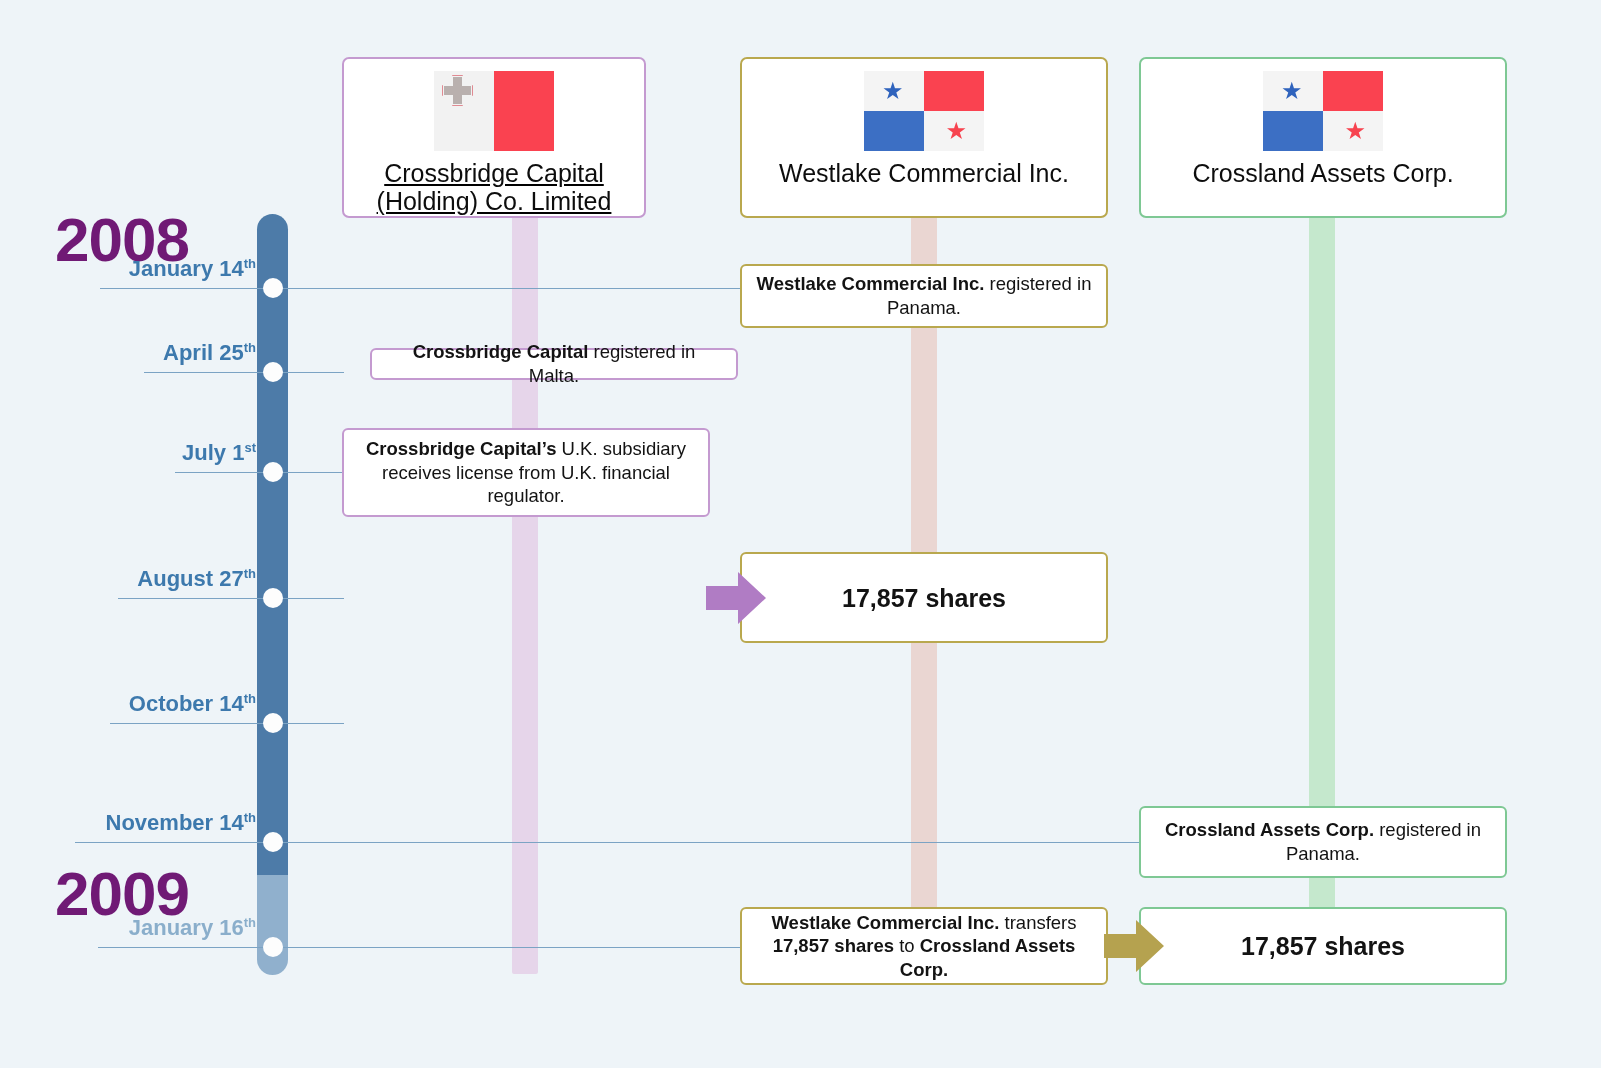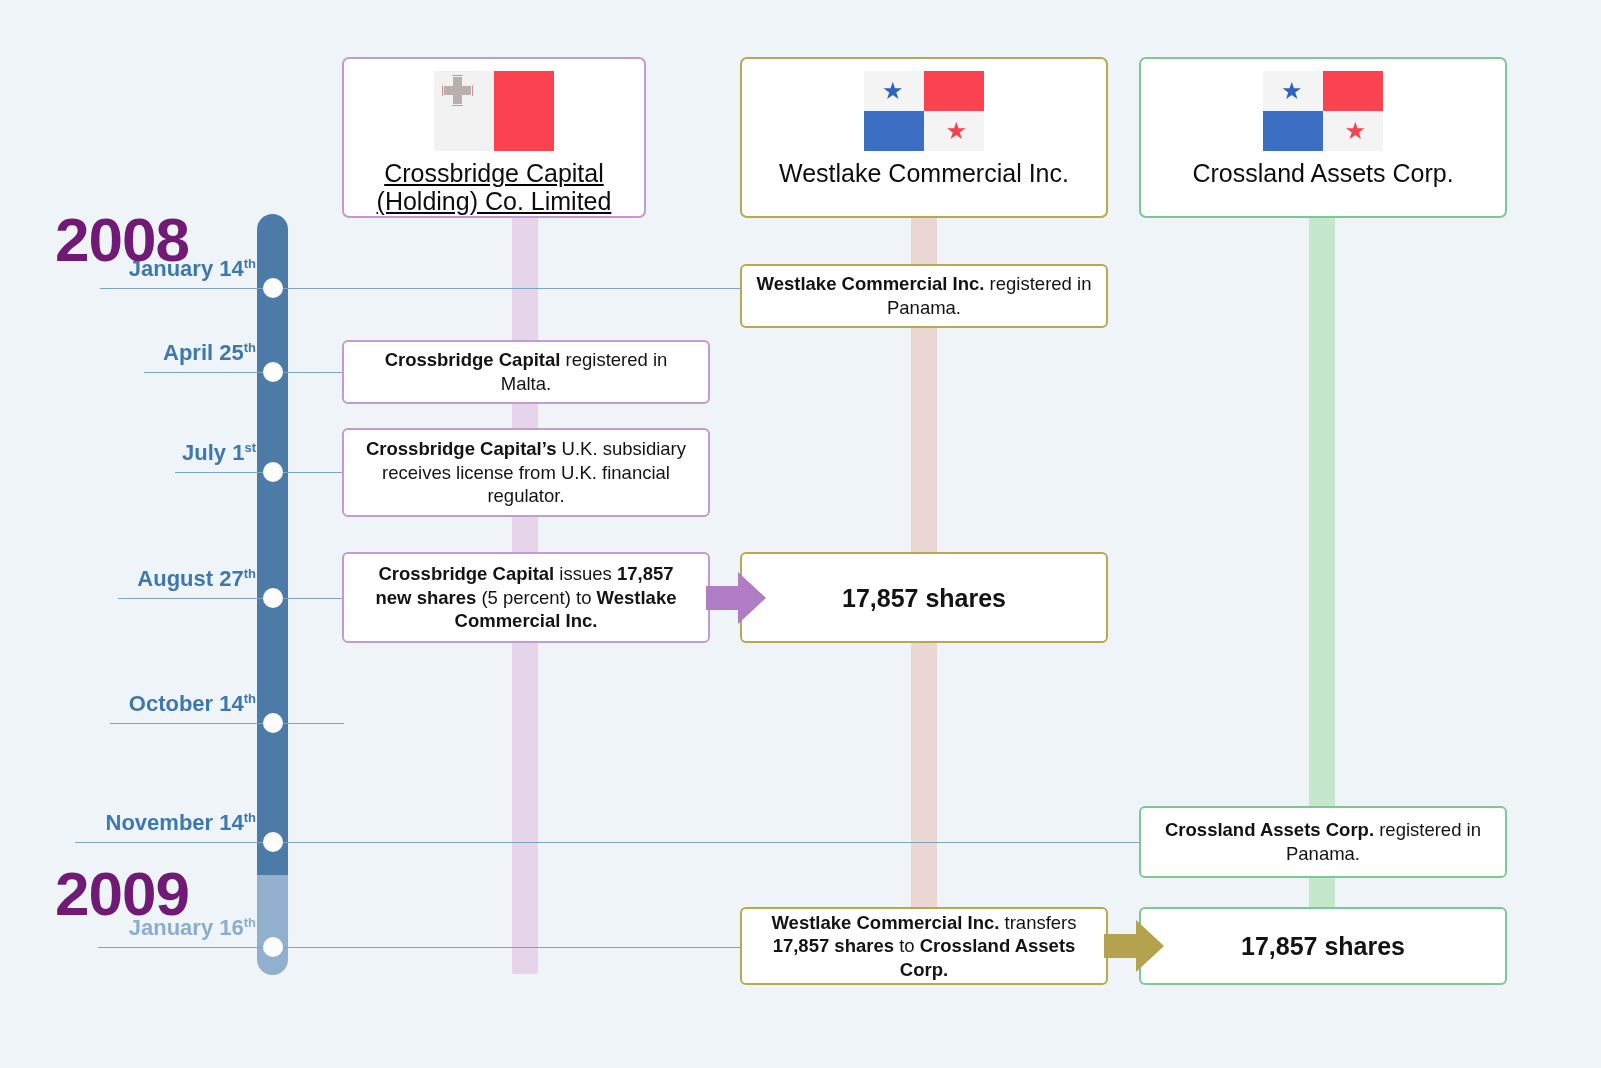--- a/index.html
+++ b/index.html
@@ -232,37 +232,34 @@
   <div class="leader" style="left:100px; top:288px; width:640px;"></div>
   <div class="tl-dot" style="top:278px;"></div>
   <div class="date-label" style="left:108px; top:256px; width:148px;"><span>January 14</span><sup>th</sup></div>
   <div class="event-box gold col-b" style="top:264px; height:64px;">
     <span><b>Westlake Commercial Inc.</b> registered in Panama.</span>
   </div>
 
   <div class="leader" style="left:144px; top:372px; width:200px;"></div>
   <div class="tl-dot" style="top:362px;"></div>
   <div class="date-label" style="left:145px; top:340px; width:111px;"><span>April 25</span><sup>th</sup></div>
-  <div class="event-box purple col-a" style="top:340px; height:64px;">
+  <div class="event-box purple col-a" style="top:348px; height:32px;margin-left:28px;">
     <span><b>Crossbridge Capital</b> registered in Malta.</span>
   </div>
 
   <div class="leader" style="left:175px; top:472px; width:169px;"></div>
   <div class="tl-dot" style="top:462px;"></div>
   <div class="date-label" style="left:176px; top:440px; width:80px;"><span>July 1</span><sup>st</sup></div>
   <div class="event-box purple col-a" style="top:428px; height:89px;">
     <span><b>Crossbridge Capital’s</b> U.K. subsidiary receives license from U.K. financial regulator.</span>
   </div>
 
   <div class="leader" style="left:118px; top:598px; width:226px;"></div>
   <div class="tl-dot" style="top:588px;"></div>
   <div class="date-label" style="left:119px; top:566px; width:137px;"><span>August 27</span><sup>th</sup></div>
-  <div class="event-box purple col-a" style="top:552px; height:91px;">
-    <span><b>Crossbridge Capital</b> issues <b>17,857 new shares</b> (5 percent) to <b>Westlake Commercial Inc.</b></span>
-  </div>
   <div class="arrow" style="left:706px; top:572px;">
     <svg width="60" height="52" viewBox="0 0 60 52">
       <path d="M0,14 L32,14 L32,0 L60,26 L32,52 L32,38 L0,38 Z" fill="#b07cc4"></path>
     </svg>
   </div>
   <div class="event-box gold col-b" style="top:552px; height:91px;">
     <span class="shares-big">17,857 shares</span>
   </div>
 
   <div class="leader" style="left:110px; top:723px; width:234px;"></div>

